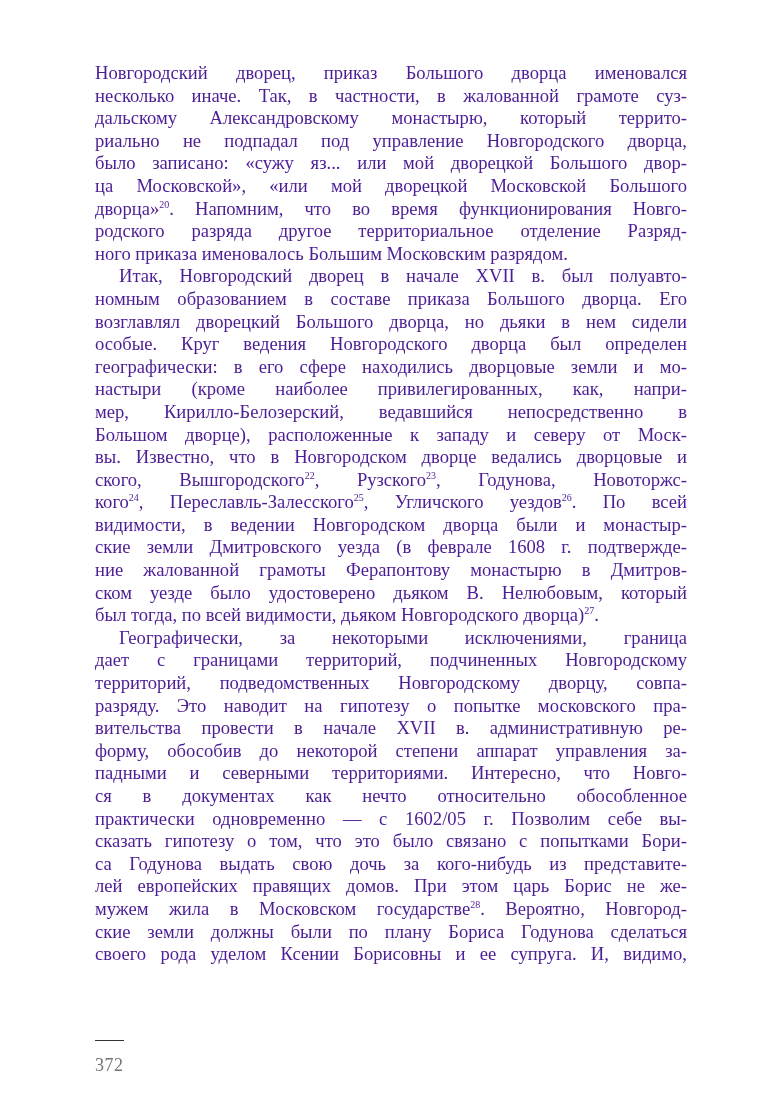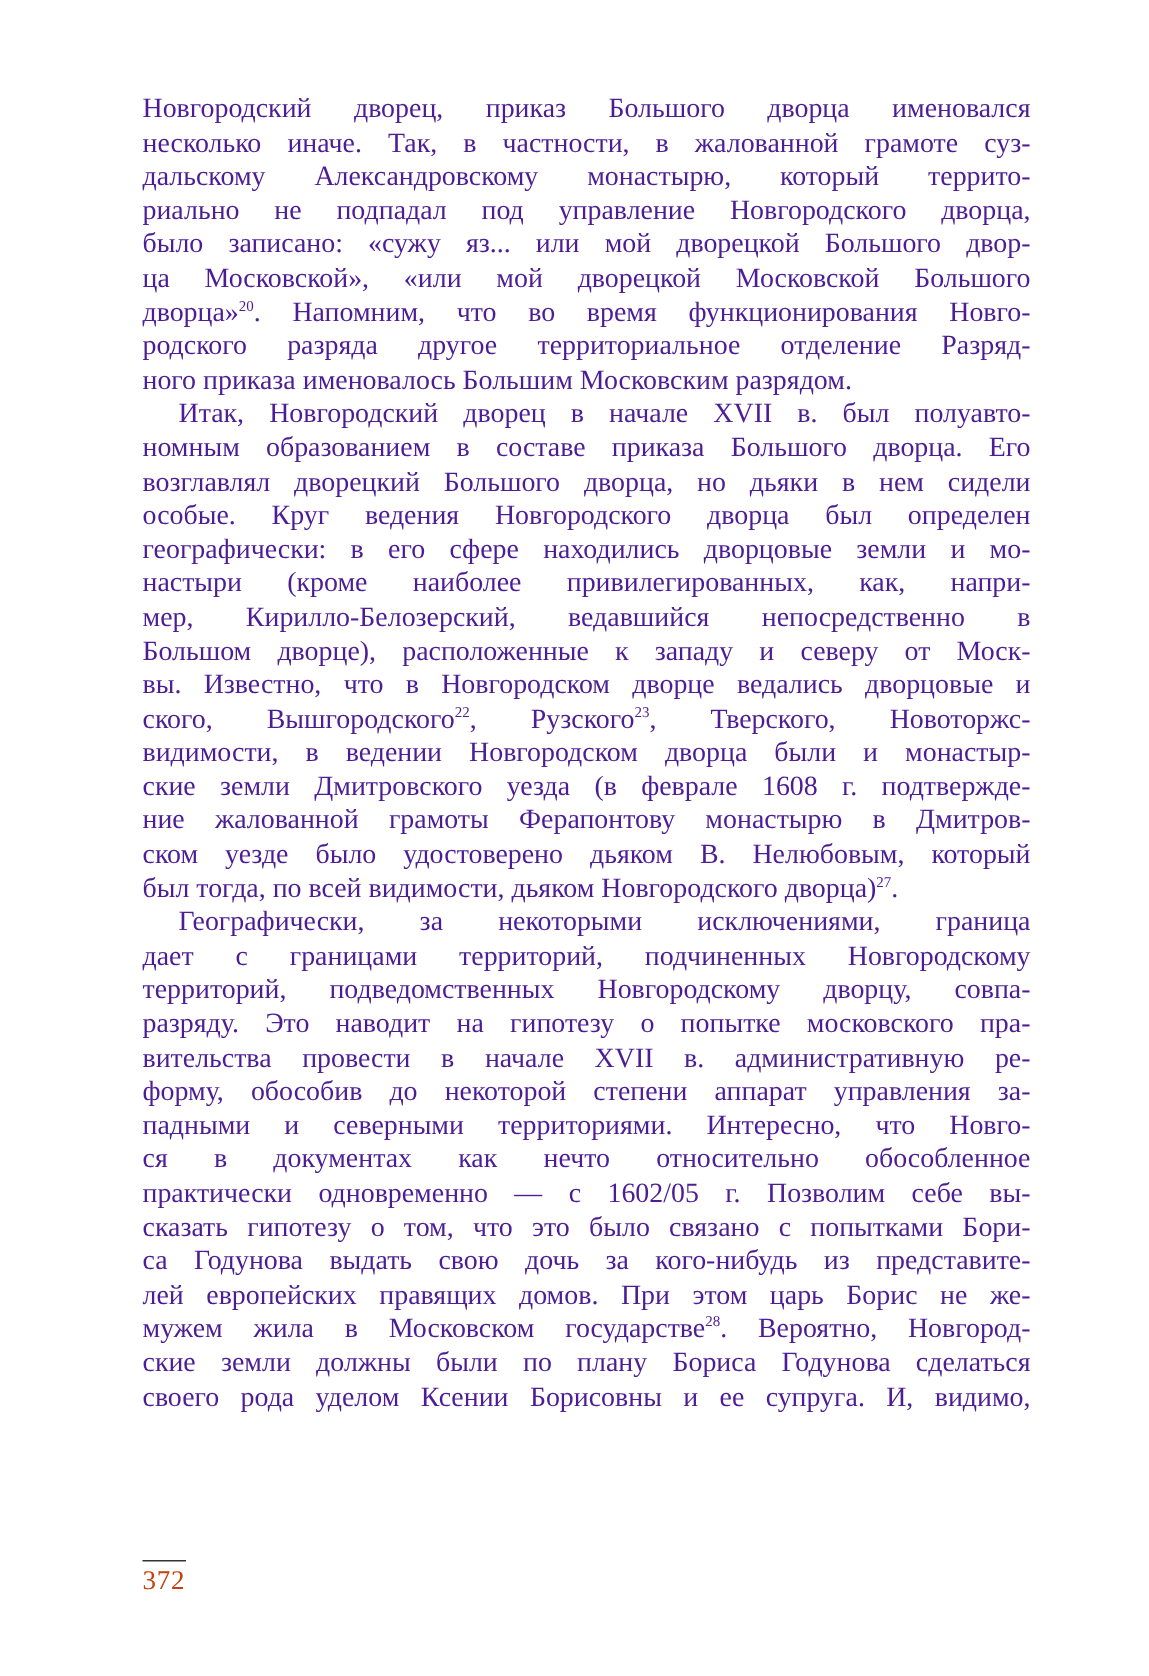--- a/index.html
+++ b/index.html
@@ -24,23 +24,23 @@
   }
   .line.last { text-align-last: left; }
   .line.indent { padding-left: 24px; }
   sup { font-size: 10px; line-height: 0; vertical-align: 7px; }
   .folio {
     position: absolute;
     left: 95px;
     top: 1040px;
     font-family: "Liberation Serif", "DejaVu Serif", serif;
     font-size: 18px;
-    color: #c2410c;
+    color: #737373;
     border-top: 1.5px solid #333;
-    padding-top: 2px;
+    padding-top: 14px;
     letter-spacing: 0.5px;
   }
 </style>
 </head>
 <body>
 
 <div class="page" id="page-body">
     <div class="para">
       <span class="line"><span>Новгородский дворец, приказ Большого дворца именовался</span></span>
       <span class="line"><span>несколько иначе. Так, в частности, в жалованной грамоте суз-</span></span>
@@ -55,21 +55,22 @@
     <div class="para">
       <span class="line indent"><span>Итак, Новгородский дворец в начале XVII в. был полуавто-</span></span>
       <span class="line"><span>номным образованием в составе приказа Большого дворца. Его</span></span>
       <span class="line"><span>возглавлял дворецкий Большого дворца, но дьяки в нем сидели</span></span>
       <span class="line"><span>особые. Круг ведения Новгородского дворца был определен</span></span>
       <span class="line"><span>географически: в его сфере находились дворцовые земли и мо-</span></span>
       <span class="line"><span>настыри (кроме наиболее привилегированных, как, напри-</span></span>
       <span class="line"><span>мер, Кирилло-Белозерский, ведавшийся непосредственно в</span></span>
       <span class="line"><span>Большом дворце), расположенные к западу и северу от Моск-</span></span>
       <span class="line"><span>вы. Известно, что в Новгородском дворце ведались дворцовые и</span></span>
-      <span class="line"><span>ского, Вышгородского</span><sup>22</sup><span>, Рузского</span><sup>23</sup><span>, Тверского, Новоторжс-</span></span>
+      <span class="line"><span>ского, Вышгородского</span><sup>22</sup><span>, Рузского</span><sup>23</sup><span>, Годунова, Новоторжс-</span></span>
+      <span class="line"><span>кого</span><sup>24</sup><span>, Переславль-Залесского</span><sup>25</sup><span>, Угличского уездов</span><sup>26</sup><span>. По всей</span></span>
       <span class="line"><span>видимости, в ведении Новгородском дворца были и монастыр-</span></span>
       <span class="line"><span>ские земли Дмитровского уезда (в феврале 1608 г. подтвержде-</span></span>
       <span class="line"><span>ние жалованной грамоты Ферапонтову монастырю в Дмитров-</span></span>
       <span class="line"><span>ском уезде было удостоверено дьяком В. Нелюбовым, который</span></span>
       <span class="line last"><span>был тогда, по всей видимости, дьяком Новгородского дворца)</span><sup>27</sup><span>.</span></span>
     </div>
     <div class="para">
       <span class="line indent"><span>Географически, за некоторыми исключениями, граница</span></span>
       <span class="line"><span>дает с границами территорий, подчиненных Новгородскому</span></span>
       <span class="line"><span>территорий, подведомственных Новгородскому дворцу, совпа-</span></span>

